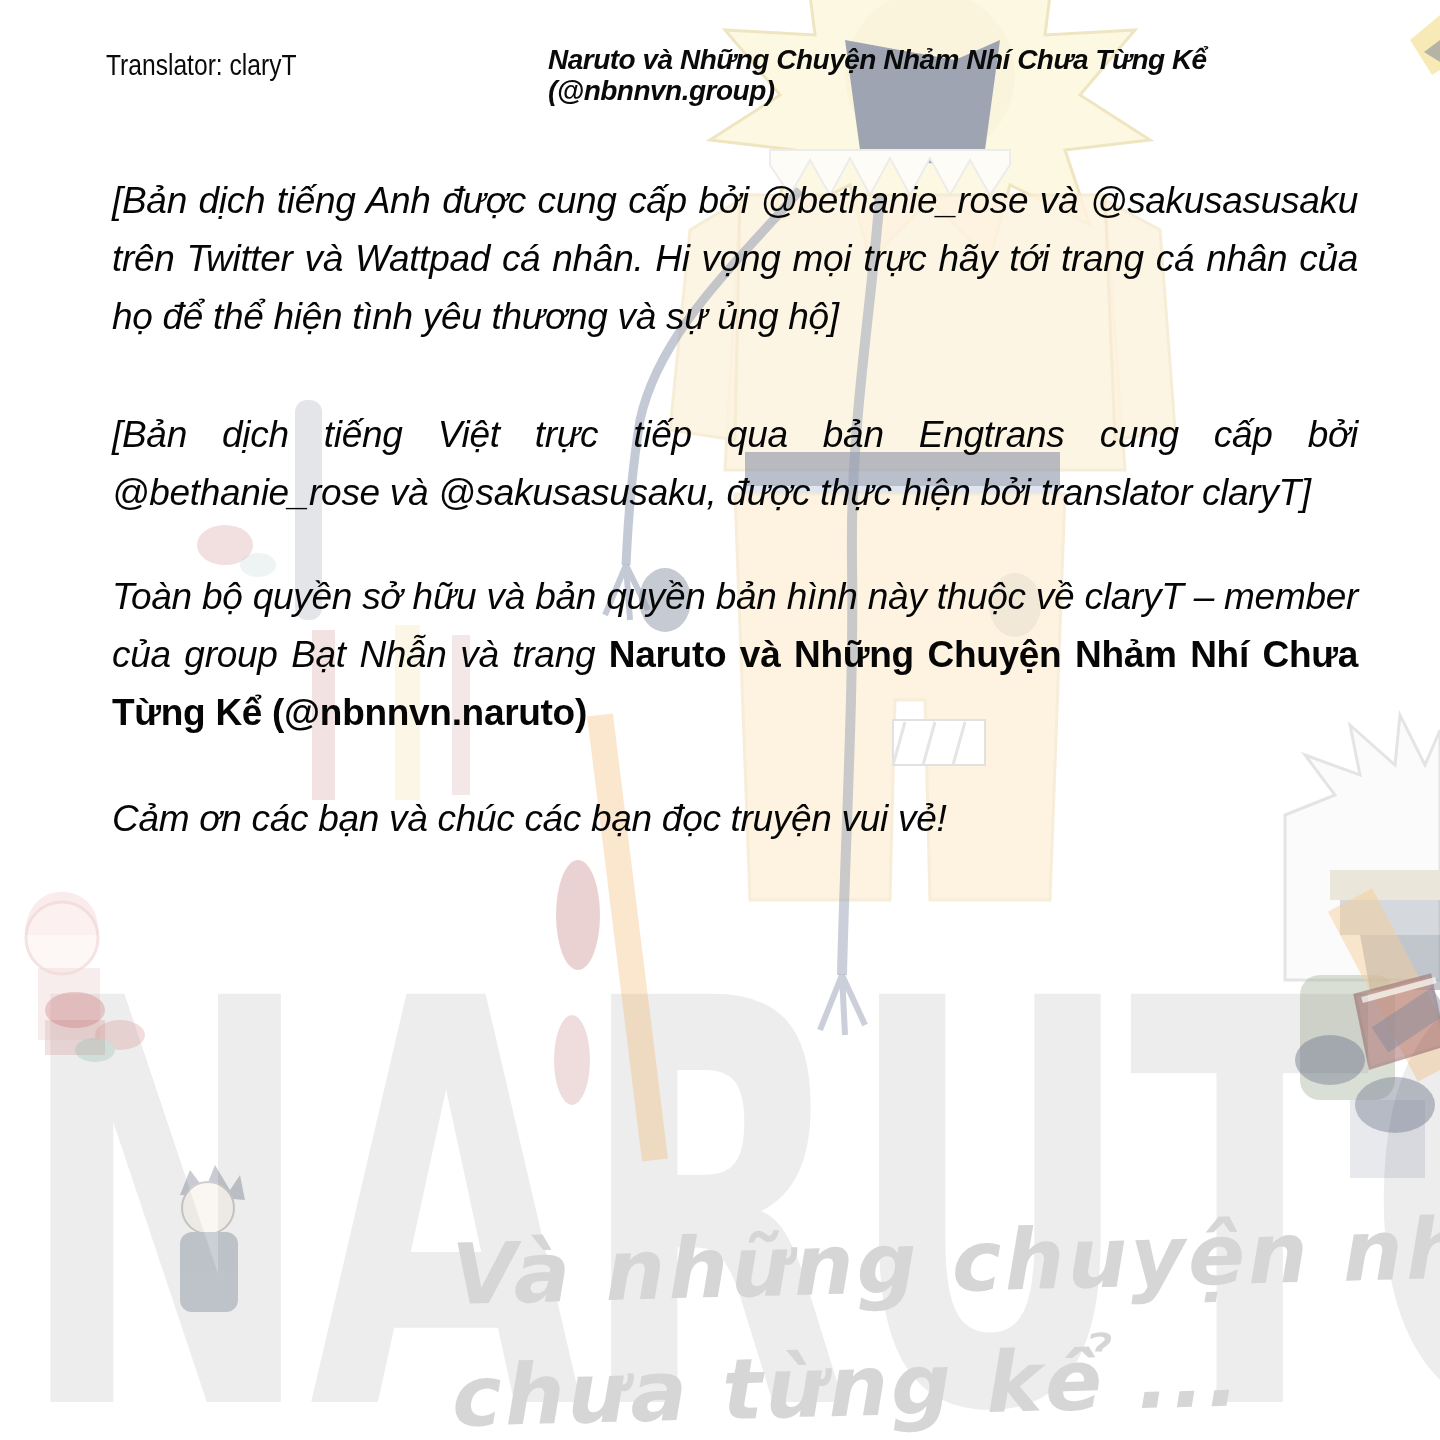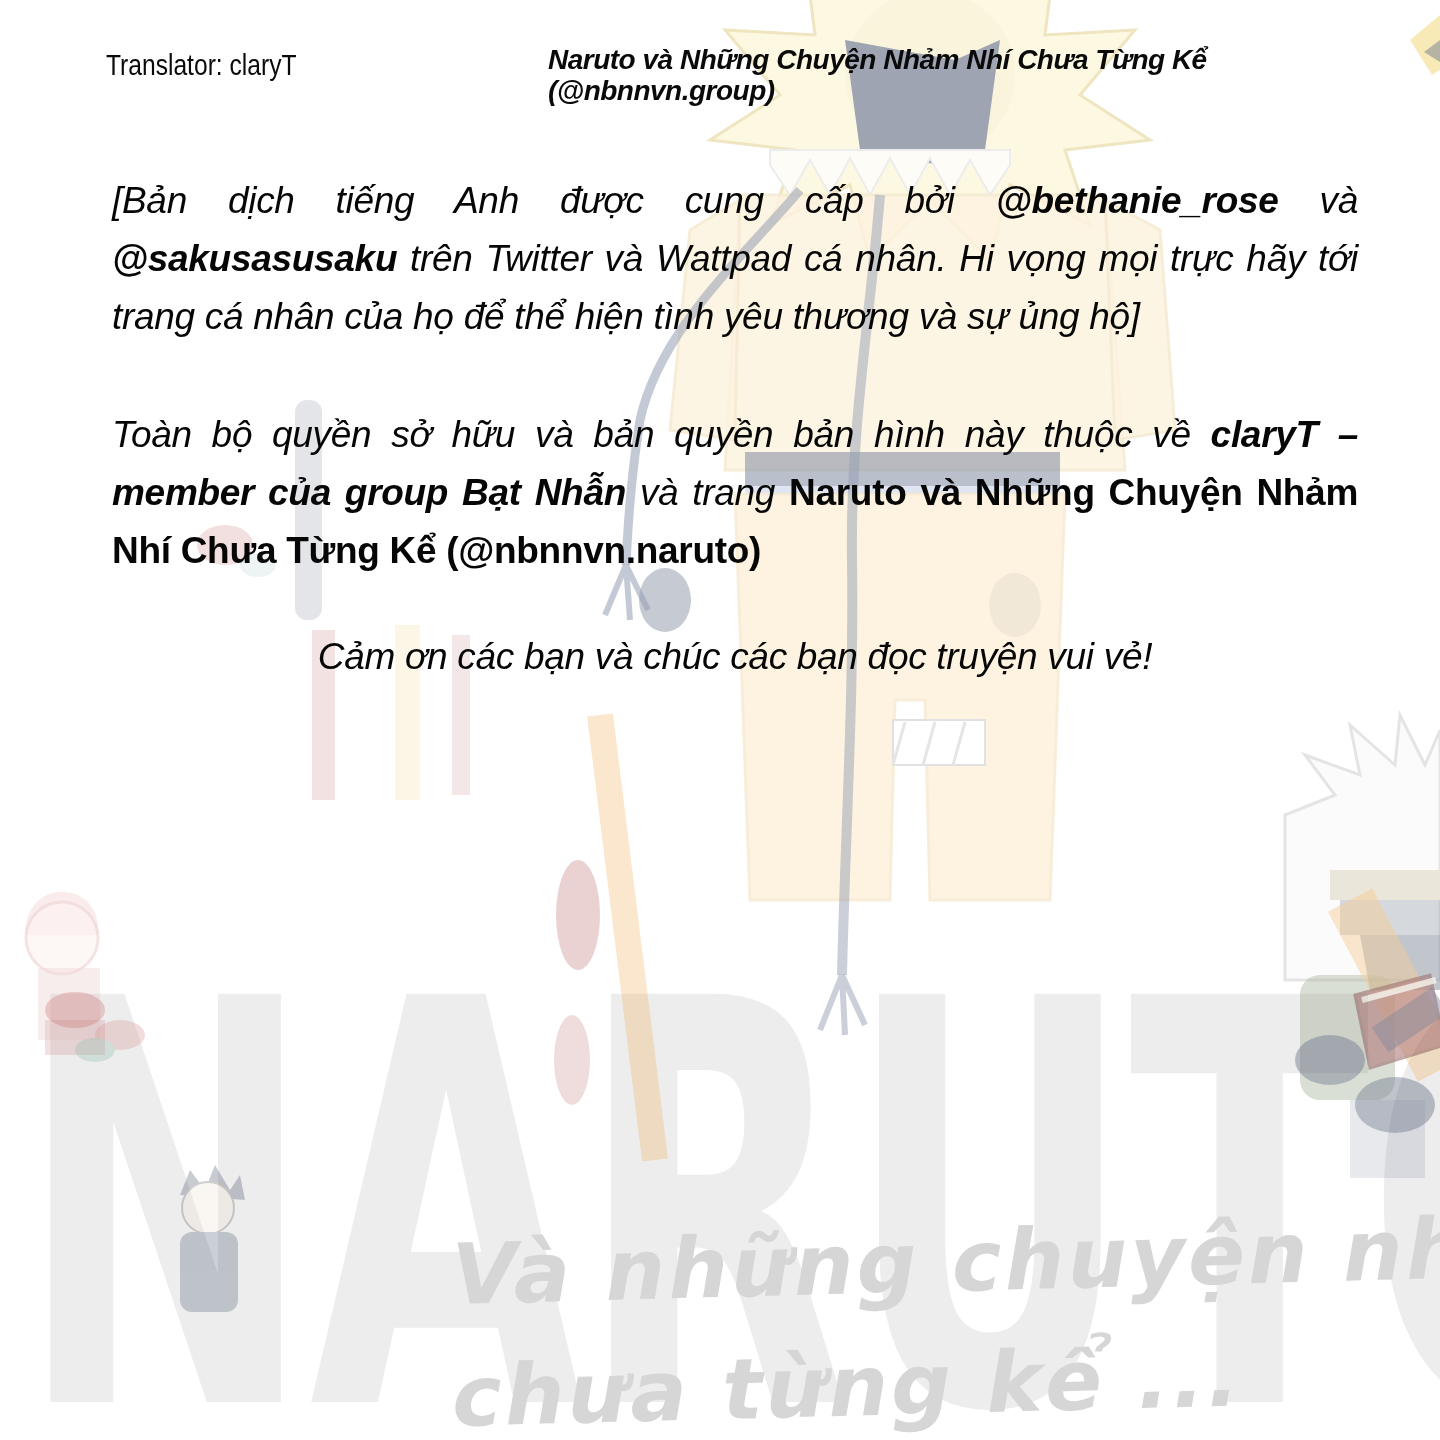--- a/index.html
+++ b/index.html
@@ -24,22 +24,22 @@
   .header{position:absolute;left:0;top:0;width:1440px;z-index:3;}
   .translator{position:absolute;left:106px;top:48px;font-size:30px;color:#0a0a0a;
               transform:scaleX(0.82);transform-origin:left top;white-space:nowrap;}
   .title{position:absolute;left:548px;top:44px;font-size:28px;font-weight:bold;
          font-style:italic;line-height:31px;color:#0a0a0a;letter-spacing:-0.5px;}
 
   .bodytext{position:absolute;left:112px;top:172px;width:1246px;z-index:3;}
   .para{margin:0 0 46px 0;font-size:37px;line-height:58px;font-style:italic;
         color:#060606;text-align:justify;letter-spacing:-0.3px;}
   .para.first{margin-bottom:60px;}
-  .para.last{margin-bottom:0;text-align:center;margin-top:48px;}
-  .b{font-weight:bold;}
+  .para.last{margin-bottom:0;text-align:left;margin-top:48px;}
+  .b{font-weight:normal;}
   .bu{font-weight:bold;font-style:normal;}
 </style>
 </head>
 <body>
 
 <div class="page">
 
   <div class="wm-logo">NARUTO</div>
 
   <svg class="wm-art" width="1440" height="1440" viewBox="0 0 1440 1440">
@@ -122,20 +122,21 @@
     <div class="title">
       <div>Naruto và Những Chuyện Nhảm Nhí Chưa Từng Kể</div>
       <div>(@nbnnvn.group)</div>
     </div>
   </div>
 
   <div class="bodytext">
 
     <p class="para first"><span>[Bản dịch tiếng Anh được cung cấp bởi </span><span class="b">@bethanie_rose</span><span> và </span><span class="b">@sakusasusaku</span><span> trên Twitter và Wattpad cá nhân. Hi vọng mọi trực hãy tới trang cá nhân của họ để thể hiện tình yêu thương và sự ủng hộ]</span></p>
 
+    <p class="para"><span>[Bản dịch tiếng Việt trực tiếp qua bản Engtrans cung cấp bởi </span><span class="b">@bethanie_rose</span><span> và </span><span class="b">@sakusasusaku</span><span>, được thực hiện bởi translator </span><span class="b">claryT</span><span>]</span></p>
 
     <p class="para"><span>Toàn bộ quyền sở hữu và bản quyền bản hình này thuộc về </span><span class="b">claryT – member của group Bạt Nhẫn</span><span> và trang </span><span class="bu">Naruto và Những Chuyện Nhảm Nhí Chưa Từng Kể (@nbnnvn.naruto)</span></p>
 
 
 
     <p class="para last"><span>Cảm ơn các bạn và chúc các bạn đọc truyện vui vẻ!</span></p>
 
   </div>
 </div>
 

